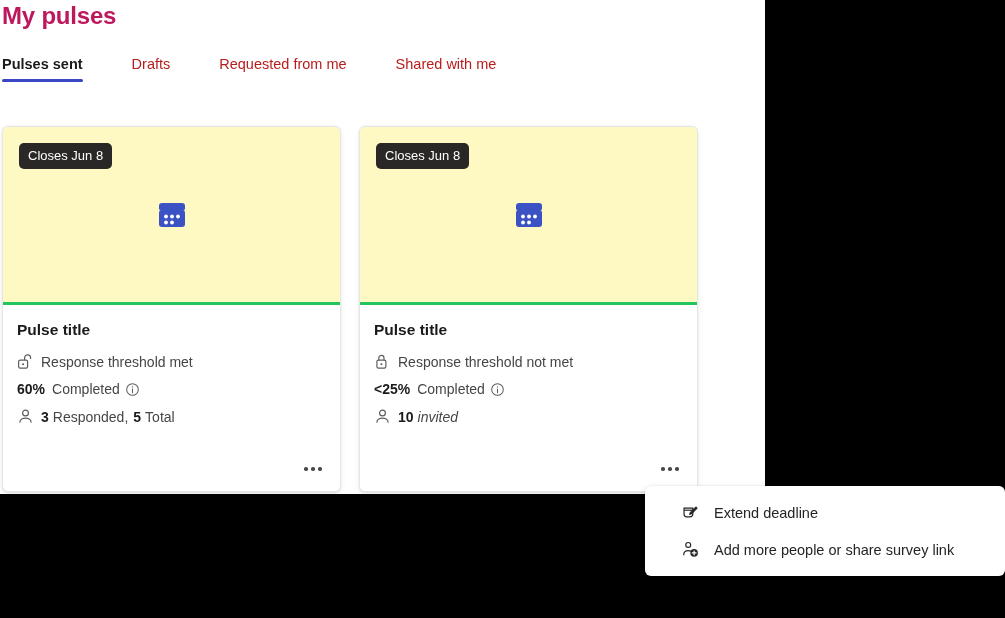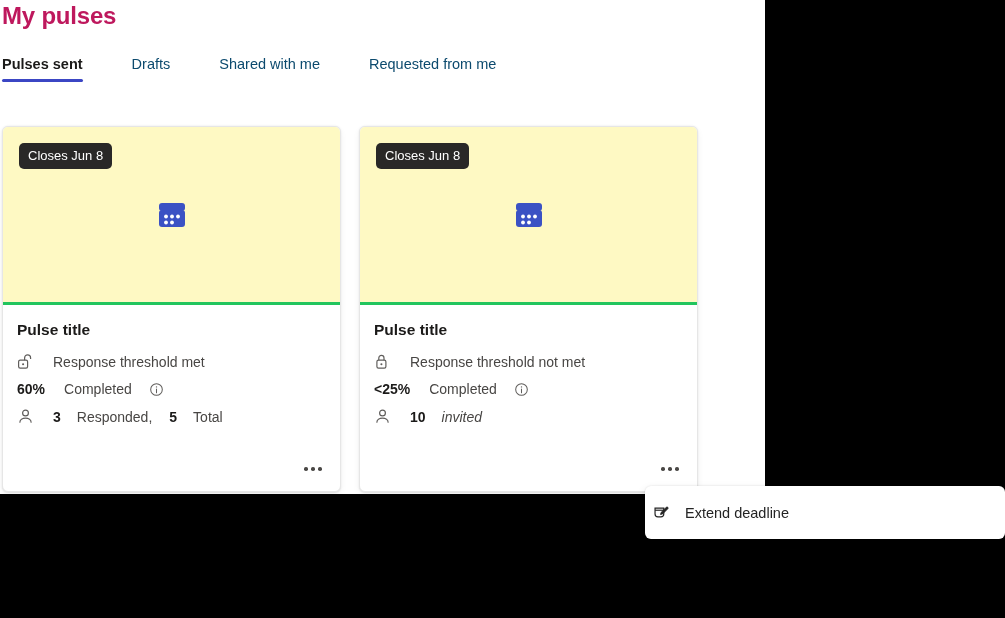--- a/index.html
+++ b/index.html
@@ -45,21 +45,21 @@
     position: absolute;
     left: 0; top: 56px;
     display: flex;
     align-items: flex-start;
     gap: 25px;
   }
   .tab {
     position: relative;
     padding: 0 12px 12px 12px;
     font-size: 14.5px;
-    color: #0c4a6e;
+    color: #b91c1c;
     cursor: pointer;
     white-space: nowrap;
     background: none;
     border: none;
     font-family: "Liberation Sans", sans-serif;
   }
   .tab:first-child { padding-left: 2px; }
   .tab.active {
     color: #1b1a19;
     font-weight: 700;
@@ -122,21 +122,21 @@
   }
   .card-title {
     font-size: 15.5px;
     font-weight: 700;
     color: #1b1a19;
     margin-bottom: 14px;
   }
   .meta-row {
     display: flex;
     align-items: center;
-    gap: 19px;
+    gap: 7px;
     font-size: 14px;
     color: #484644;
     margin-bottom: 11px;
     white-space: nowrap;
   }
   .meta-row .ico {
     width: 17px; height: 17px;
     flex: 0 0 17px;
     display: block;
   }
@@ -169,21 +169,21 @@
     background: #ffffff;
     border-radius: 6px;
     box-shadow: 0 0 2px rgba(0,0,0,0.12), 0 4px 10px rgba(0,0,0,0.14);
     padding: 8px 0 8px 0;
     overflow: hidden;
   }
   .menu-item {
     display: flex;
     align-items: center;
     gap: 14px;
-    padding: 9px 14px 9px 7px;
+    padding: 9px 14px 9px 36px;
     font-size: 14.5px;
     color: #242424;
     cursor: pointer;
     white-space: nowrap;
   }
   .menu-item .mico {
     width: 19px; height: 19px;
     flex: 0 0 19px;
     display: block;
   }
@@ -193,22 +193,22 @@
 
 <div id="root">
 
   <div class="app-surface">
 
     <h1 class="page-title">My pulses</h1>
 
     <div class="tabstrip">
       <button class="tab active">Pulses sent</button>
       <button class="tab">Drafts</button>
+      <button class="tab">Requested from me</button>
       <button class="tab">Shared with me</button>
-      <button class="tab">Requested from me</button>
     </div>
 
     <div class="card-grid">
 
       <div class="pulse-card">
         <div class="card-banner">
           <div class="closes-badge">Closes Jun 8</div>
           <span class="banner-icon">
             <svg width="34" height="34" viewBox="0 0 34 34">
               <rect x="4" y="5" width="26" height="8" rx="3" fill="#3b52c4"></rect>
@@ -337,17 +337,28 @@
       <span class="mico">
         <svg width="19" height="19" viewBox="0 0 20 20" fill="none" stroke="#242424" stroke-width="1.25">
           <path d="M3.2 5.4h9.2v6.2a3 3 0 0 1-3 3H6.2a3 3 0 0 1-3-3V5.4z"></path>
           <path d="M3.2 7.6h9.2"></path>
           <path d="M16.6 6.1l-5.4 5.4-2.2.6.6-2.2 5.4-5.4a1.13 1.13 0 0 1 1.6 1.6z" fill="#242424" stroke="#242424" stroke-width="0.9" stroke-linejoin="round"></path>
         </svg>
       </span>
       <span>Extend deadline</span>
     </div>
 
+    <div class="menu-item">
+      <span class="mico">
+        <svg width="19" height="19" viewBox="0 0 20 20" fill="none" stroke="#242424" stroke-width="1.25">
+          <circle cx="7.6" cy="5.2" r="2.6"></circle>
+          <path d="M2.9 15.4c0-2.6 2.1-4.3 4.7-4.3 1 0 1.9.2 2.7.6" stroke-linecap="round"></path>
+          <circle cx="13.8" cy="13.6" r="4" fill="#242424" stroke="none"></circle>
+          <path d="M13.8 11.6v4M11.8 13.6h4" stroke="#ffffff" stroke-width="1.3" stroke-linecap="round"></path>
+        </svg>
+      </span>
+      <span>Add more people or share survey link</span>
+    </div>
 
 
   </div>
 
 </div>
 
 </body></html>

